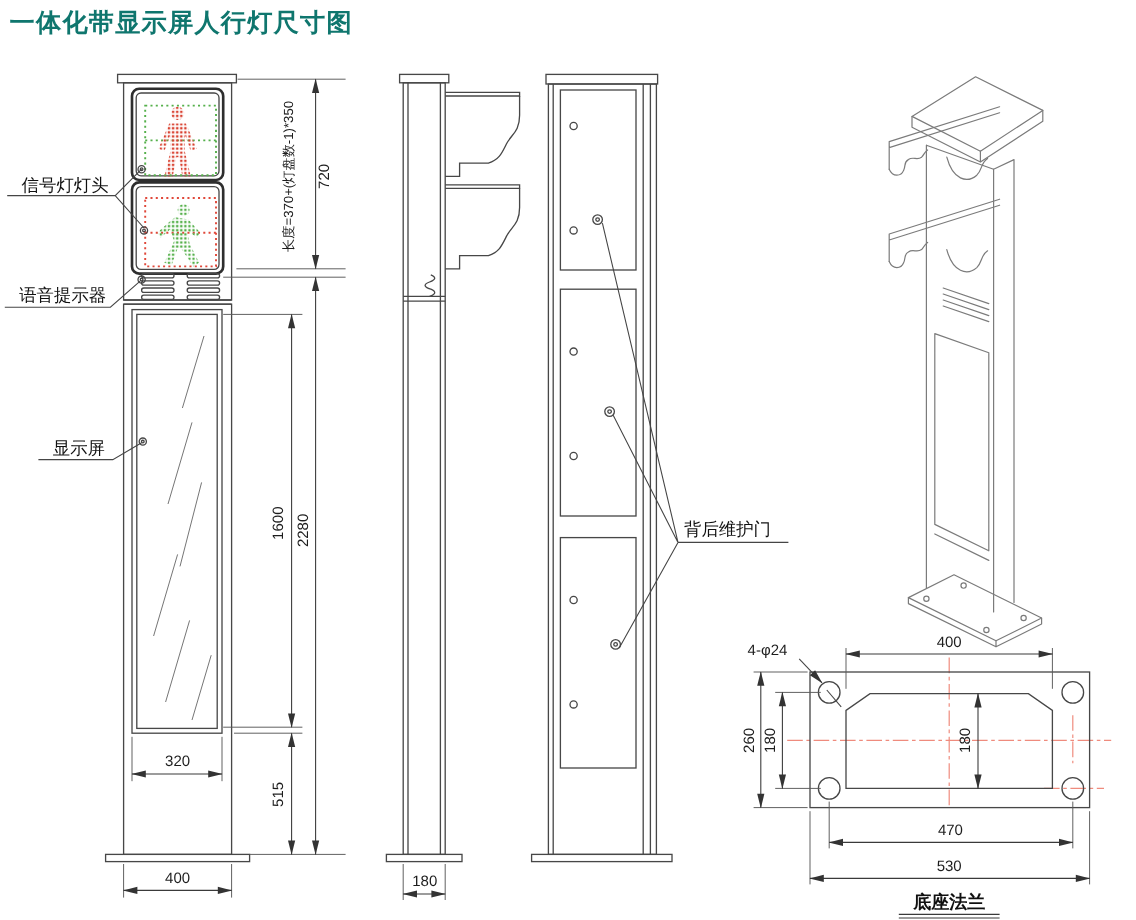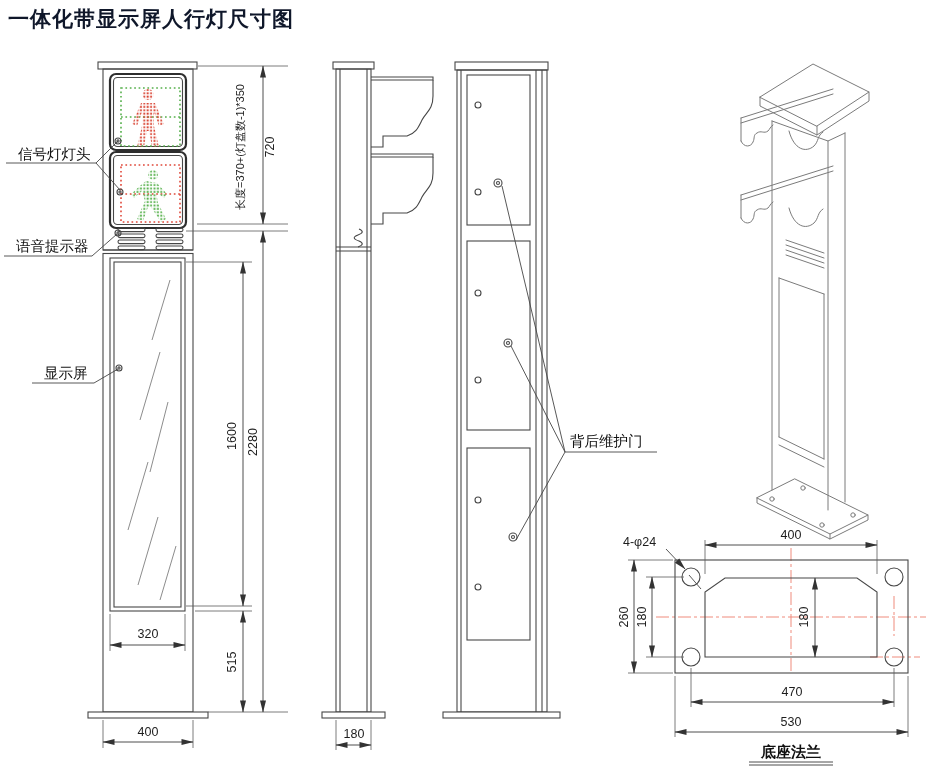--- a/index.html
+++ b/index.html
@@ -1,19 +1,19 @@
 <!DOCTYPE html>
 <html><head>
 <meta charset="utf-8">
 <style>
   html,body{margin:0;padding:0;background:#fff;}
   .canvas{position:relative;width:947px;height:767px;background:#fff;overflow:hidden;
           font-family:"Liberation Sans",sans-serif;}
   .page-title{position:absolute;left:8px;top:5px;font-size:21px;font-weight:bold;
-              color:#0f172a;letter-spacing:1px;}
+              color:#0f766e;letter-spacing:1px;}
   svg{position:absolute;left:0;top:0;}
   .ln{stroke:#474747;fill:none;stroke-width:1.1;}
   .lnf{stroke:#474747;fill:#fff;stroke-width:1.1;}
   .thick{stroke:#2e2e2e;stroke-width:2.2;fill:#fff;}
   .thin{stroke:#6f6f6f;stroke-width:0.8;fill:none;}
   .dim{stroke:#3a3a3a;stroke-width:0.9;fill:none;}
   .ext{stroke:#5a5a5a;stroke-width:0.8;fill:none;}
   .lead{stroke:#454545;stroke-width:0.9;fill:none;}
   .iso{stroke:#7b7b7b;stroke-width:1;fill:none;stroke-linejoin:round;stroke-linecap:round;}
   .cl{stroke:#ef8b7d;stroke-width:1;fill:none;stroke-dasharray:13 3 3 3;}

